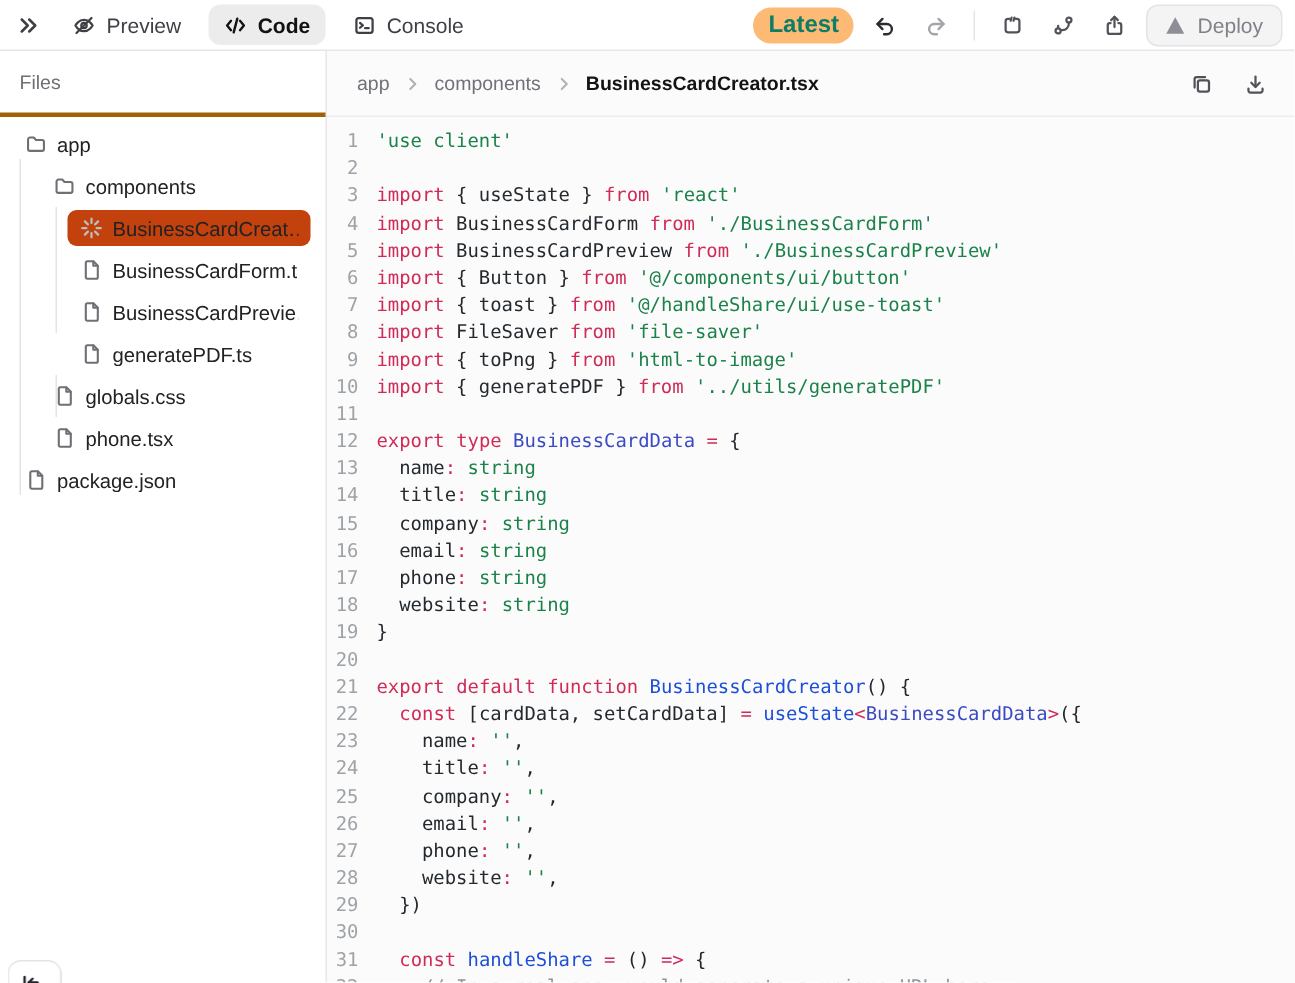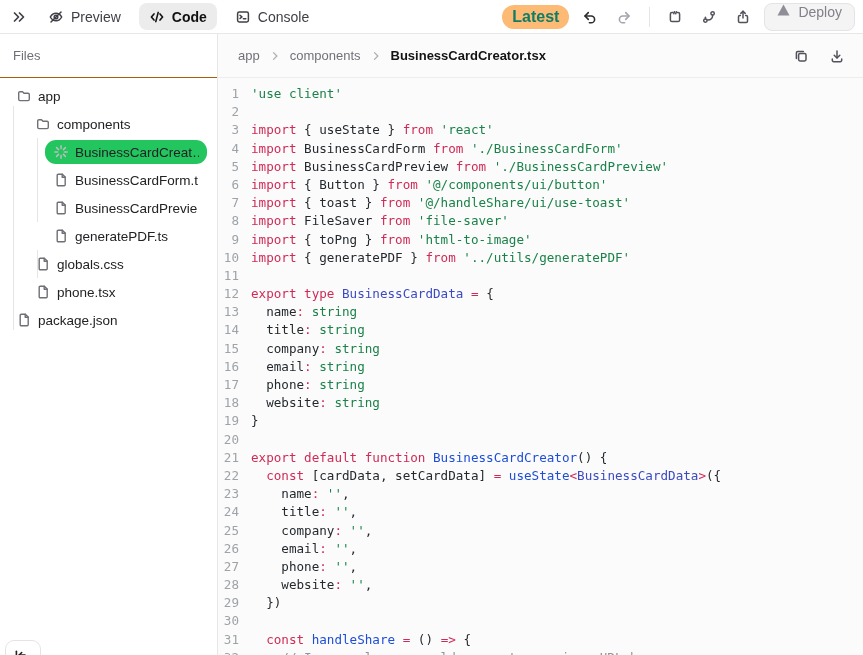--- a/index.html
+++ b/index.html
@@ -13,40 +13,40 @@
   .icon-btn { width:26px; height:26px; display:flex; align-items:center; justify-content:center;
     border-radius:6px; background:transparent; border:none; cursor:pointer; }
   .tabs { display:flex; gap:8px; }
   .tab { display:flex; align-items:center; gap:7px; padding:0 10px; height:27px;
     border-radius:8px; font-size:14px; color:#3f3f46; cursor:pointer; }
   .tab.active { background:#ececec; color:#111113; font-weight:700; }
   .tb-right { display:flex; align-items:center; gap:8px; }
   .badge { background:#fdba74; color:#0d7d66; font-size:16px; padding:3px 10px;
     border-radius:999px; font-weight:700; }
   .divider-v { width:1px; height:20px; background:#e5e5e5; margin:0 4px; }
-  .deploy-btn { display:flex; align-items:flex-start; gap:8px; height:28px; padding:0 12px;
+  .deploy-btn { display:flex; align-items:center; gap:8px; height:28px; padding:0 12px;
     background:#f4f4f5; border:1px solid #e4e4e7; border-radius:8px; font-size:14px;
     color:#81818a; cursor:pointer; font-family:inherit; }
 
   
   .main { display:flex; height:621px; }
   .sidebar { width:218px; border-right:1px solid #e7e7e7; background:#fff;
     display:flex; flex-direction:column; }
   .files-header { height:44px; display:flex; align-items:center; padding:0 13px;
-    font-size:13px; color:#6f6f76; border-bottom:1px solid #a16207; }
+    font-size:13px; color:#6f6f76; border-bottom:3px solid #a16207; }
   .tree { position:relative; padding-top:4px; flex:1; }
   .guide { position:absolute; width:1px; background:#e4e4e4; }
   .tree-row { height:28px; display:flex; align-items:center; margin-right:10px;
     cursor:pointer; font-size:13.5px; color:#222225; }
   .tree-row.d0 { padding-left:16px; }
   .tree-row.d1 { padding-left:35px; }
   .tree-row.d2 { padding-left:53px; }
   .row-inner { display:flex; align-items:center; gap:6px; height:24px; border-radius:6px;
     padding:0 8px; margin-left:-8px; flex:1; min-width:0; }
-  .tree-row.sel .row-inner { background:#22c55e;border-radius:11px; }
+  .tree-row.sel .row-inner { background:#c2410c; }
   .tree-icon { width:16px; height:16px; flex:0 0 16px; display:flex; align-items:center; }
   .tree-label { white-space:nowrap; overflow:hidden; }
 
   .content { flex:1; background:#fbfbfb; display:flex; flex-direction:column; min-width:0; }
   .content-header { height:44px; display:flex; align-items:center; justify-content:space-between;
     padding:0 16px 0 20px; border-bottom:1px solid #ededed; }
   .crumbs { display:flex; align-items:center; gap:9px; font-size:13px; color:#71717a; }
   .crumb { cursor:pointer; }
   .crumb.current { color:#131316; font-weight:700; }
   .header-actions { display:flex; align-items:center; gap:16px; }

